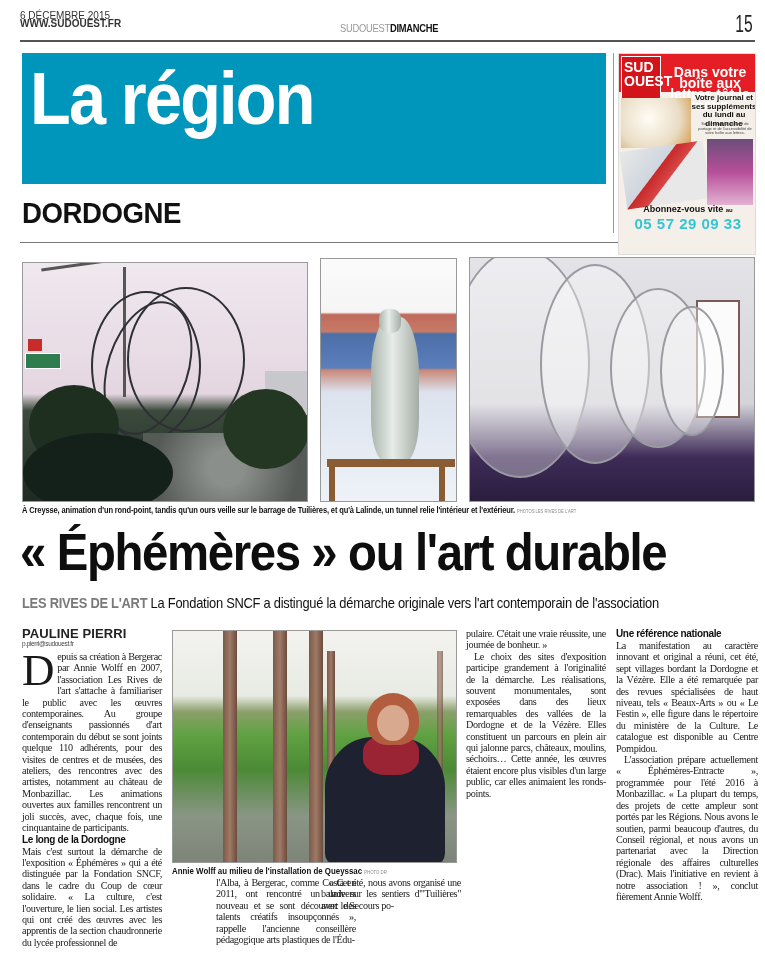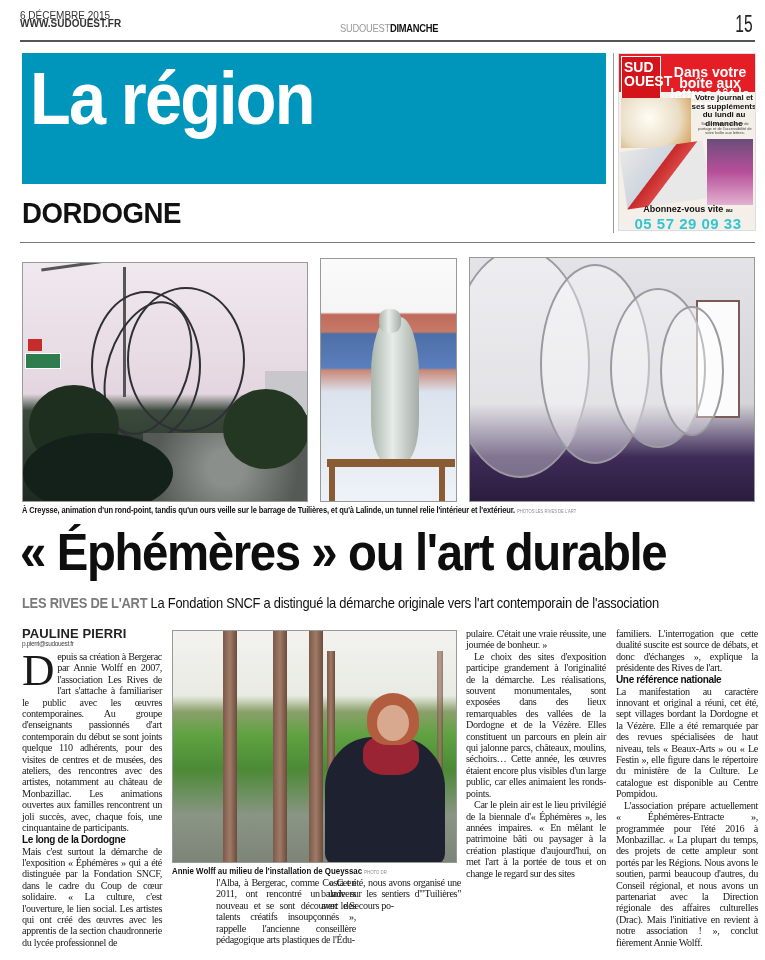--- a/index.html
+++ b/index.html
@@ -16,21 +16,21 @@
   .mh-page { position: absolute; right: 2px; top: 0; font-family: "Liberation Sans", sans-serif; font-size: 24px; color: #222; transform: scaleX(0.65); transform-origin: right; }
 
   
   .banner { position: absolute; left: 22px; top: 53px; width: 584px; height: 131px; background: #0096bb; }
   .banner-title { position: absolute; left: 8px; top: 6px; font-family: "Liberation Sans", sans-serif; font-weight: bold; font-size: 74px; color: #fff; letter-spacing: -2px; transform: scaleX(0.9); transform-origin: left; line-height: 80px; }
   .subsection { position: absolute; left: 22px; top: 196px; font-family: "Liberation Sans", sans-serif; font-weight: bold; font-size: 30px; color: #111; letter-spacing: -0.5px; transform: scaleX(0.92); transform-origin: left; }
   .rule-under-sub { position: absolute; left: 20px; top: 242px; width: 735px; height: 1px; background: #777; }
   .vrule { position: absolute; left: 613px; top: 53px; width: 1px; height: 180px; background: #999; }
 
   
-  .ad { position: absolute; left: 618px; top: 53px; width: 138px; height: 178px; background: #f4efe8; border: 1px solid #ddd; overflow: hidden; text-decoration: underline; }
+  .ad { position: absolute; left: 618px; top: 53px; width: 138px; height: 202px; background: #f4efe8; border: 1px solid #ddd; overflow: hidden; text-decoration: underline; }
   .ad-top { position: absolute; left: 0; top: 0; width: 138px; height: 38px; background: #e51e25; }
   .ad-logo { position: absolute; left: 2px; top: 2px; width: 40px; height: 44px; background: #d4141b; color: #fff; font-family: "Liberation Sans", sans-serif; font-weight: bold; font-size: 14px; line-height: 14px; padding: 3px 2px; border: 1px solid #fff; }
   .ad-head { position: absolute; left: 44px; top: 1px; width: 94px; text-align: center; color: #fff; font-family: "Liberation Sans", sans-serif; font-weight: bold; font-size: 14px; line-height: 11px; margin-top: 12px; }
   .ad-sub { position: absolute; left: 72px; top: 40px; width: 66px; text-align: center; font-family: "Liberation Sans", sans-serif; font-weight: bold; font-size: 8px; line-height: 8.5px; color: #111; }
   .ad-fine { position: absolute; left: 76px; top: 68px; width: 60px; text-align: center; font-family: "Liberation Sans", sans-serif; font-size: 4px; line-height: 4.5px; color: #444; }
   .ad-visual { position: absolute; left: 2px; top: 44px; width: 70px; height: 50px; background: radial-gradient(circle at 40% 40%, #fffdf5 0%, #e9dcc4 60%, #d49a4b 100%); }
   .ad-papers { position: absolute; left: 4px; top: 92px; width: 84px; height: 58px; background: linear-gradient(135deg, #e8e8e8 0%, #cfd6df 40%, #c72a2a 41%, #d94545 55%, #e8e8e8 56%); transform: rotate(-8deg); }
   .ad-mag { position: absolute; left: 88px; top: 85px; width: 46px; height: 66px; background: linear-gradient(180deg, #6b4d7a 0%, #b74f9a 50%, #e2b2d0 100%); }
   .ad-cta { position: absolute; left: 0; top: 150px; width: 138px; text-align: center; font-family: "Liberation Sans", sans-serif; font-weight: bold; font-size: 9px; color: #111; }
   .ad-cta small { font-size: 6px; }
@@ -187,21 +187,19 @@
 <div class="col c2a">
   <p class="noindent">l'Alba, à Bergerac, comme Costa en 2011, ont rencontré un univers nouveau et se sont découvert des talents créatifs insoupçonnés », rappelle l'ancienne conseillère pédagogique arts plastiques de l'Édu-</p>
 </div>
 <div class="col c2b">
   <p>« Cet été, nous avons organisé une balade sur les sentiers d'"Tuilières" avec le Secours po-</p>
 </div>
 
 <div class="col c3">
   <p class="noindent">pulaire. C'était une vraie réussite, une journée de bonheur. »</p>
   <p>Le choix des sites d'exposition participe grandement à l'originalité de la démarche. Les réalisations, souvent monumentales, sont exposées dans des lieux remarquables des vallées de la Dordogne et de la Vézère. Elles constituent un parcours en plein air qui jalonne parcs, châteaux, moulins, séchoirs… Cette année, les œuvres étaient encore plus visibles d'un large public, car elles animaient les ronds-points.</p>
-  <p>Car le plein air est le lieu privilégié de la biennale d'« Éphémères », les années impaires. « En mêlant le patrimoine bâti ou paysager à la création plastique d'aujourd'hui, on met l'art à la portée de tous et on change le regard sur des sites</p>
 </div>
 
 <div class="col c4">
-  <p class="noindent">familiers. L'interrogation que cette dualité suscite est source de débats, et donc d'échanges », explique la présidente des Rives de l'art.</p>
   <p class="subhead">Une référence nationale</p>
   <p class="noindent">La manifestation au caractère innovant et original a réuni, cet été, sept villages bordant la Dordogne et la Vézère. Elle a été remarquée par des revues spécialisées de haut niveau, tels « Beaux-Arts » ou « Le Festin », elle figure dans le répertoire du ministère de la Culture. Le catalogue est disponible au Centre Pompidou.</p>
   <p>L'association prépare actuellement « Éphémères-Entracte », programmée pour l'été 2016 à Monbazillac. « La plupart du temps, des projets de cette ampleur sont portés par les Régions. Nous avons le soutien, parmi beaucoup d'autres, du Conseil régional, et nous avons un partenariat avec la Direction régionale des affaires culturelles (Drac). Mais l'initiative en revient à notre association ! », conclut fièrement Annie Wolff.</p>
 </div>
 
 </body></html>

